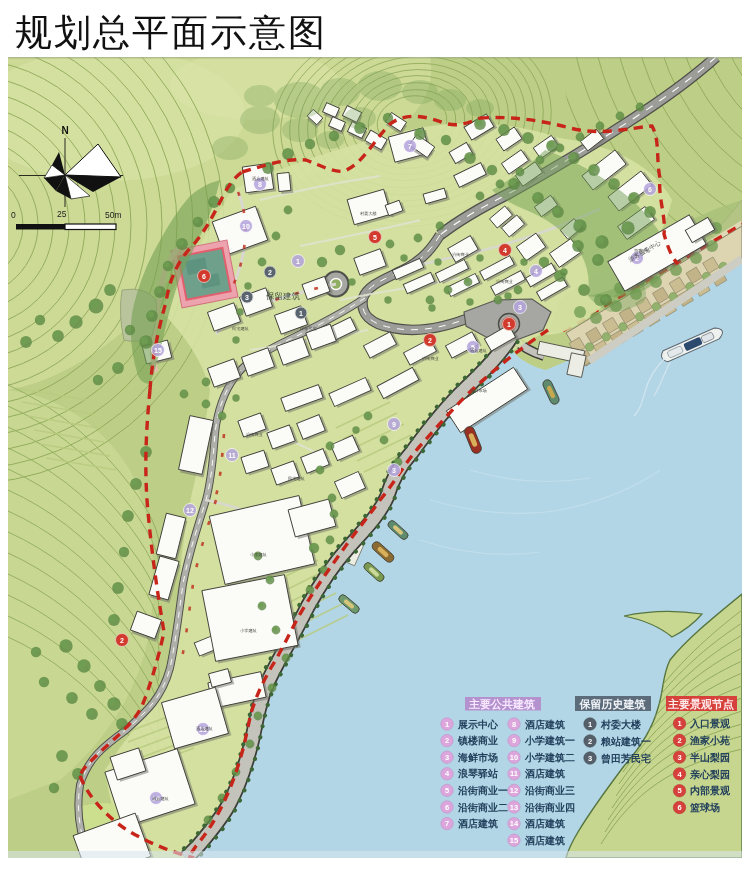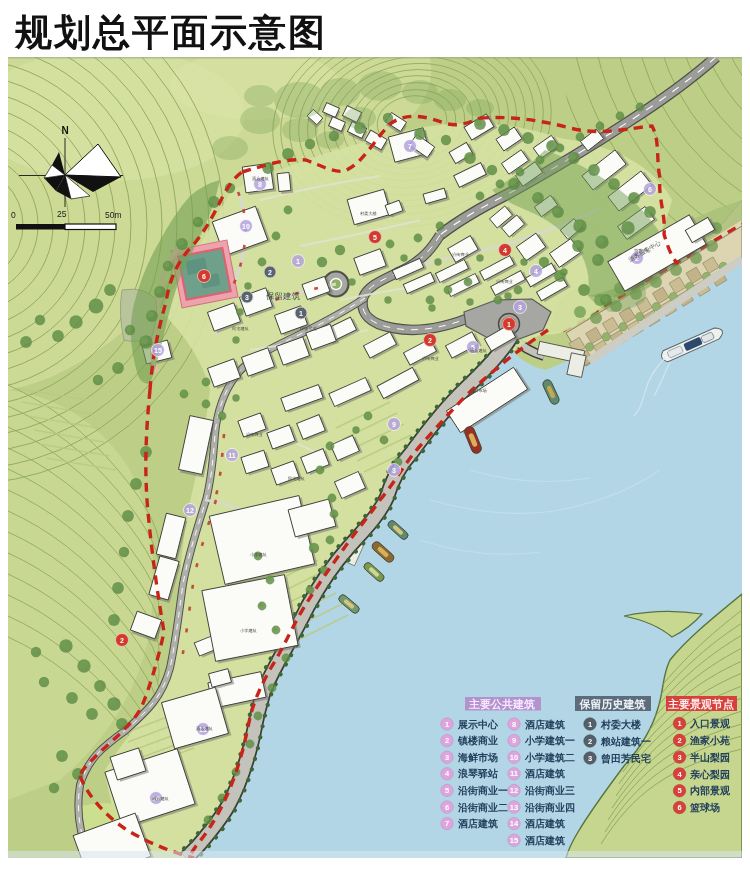--- a/index.html
+++ b/index.html
@@ -1,16 +1,16 @@
 <!DOCTYPE html>
 <html><head><meta charset="utf-8"><style>
 html,body{margin:0;padding:0;width:750px;height:871px;background:#ffffff;overflow:hidden;font-family:"Liberation Sans",sans-serif}
 </style></head><body>
 
-<div style="position:absolute;left:15px;top:8px;font-size:37px;font-weight:bold;color:#111;letter-spacing:2px;">规划总平面示意图</div>
+<div style="position:absolute;left:15px;top:8px;font-size:37px;font-weight:normal;color:#111;letter-spacing:2px;">规划总平面示意图</div>
 <svg width="750" height="871" viewBox="0 0 750 871" style="position:absolute;left:0;top:0">
 <defs>
       <clipPath id="mapclip">
         <rect x="8" y="57" width="734" height="801"></rect>
       </clipPath>
     </defs>
 <g clip-path="url(#mapclip)">
 
 <rect x="8" y="57" width="734" height="801" fill="#bdcf86"></rect>
 

